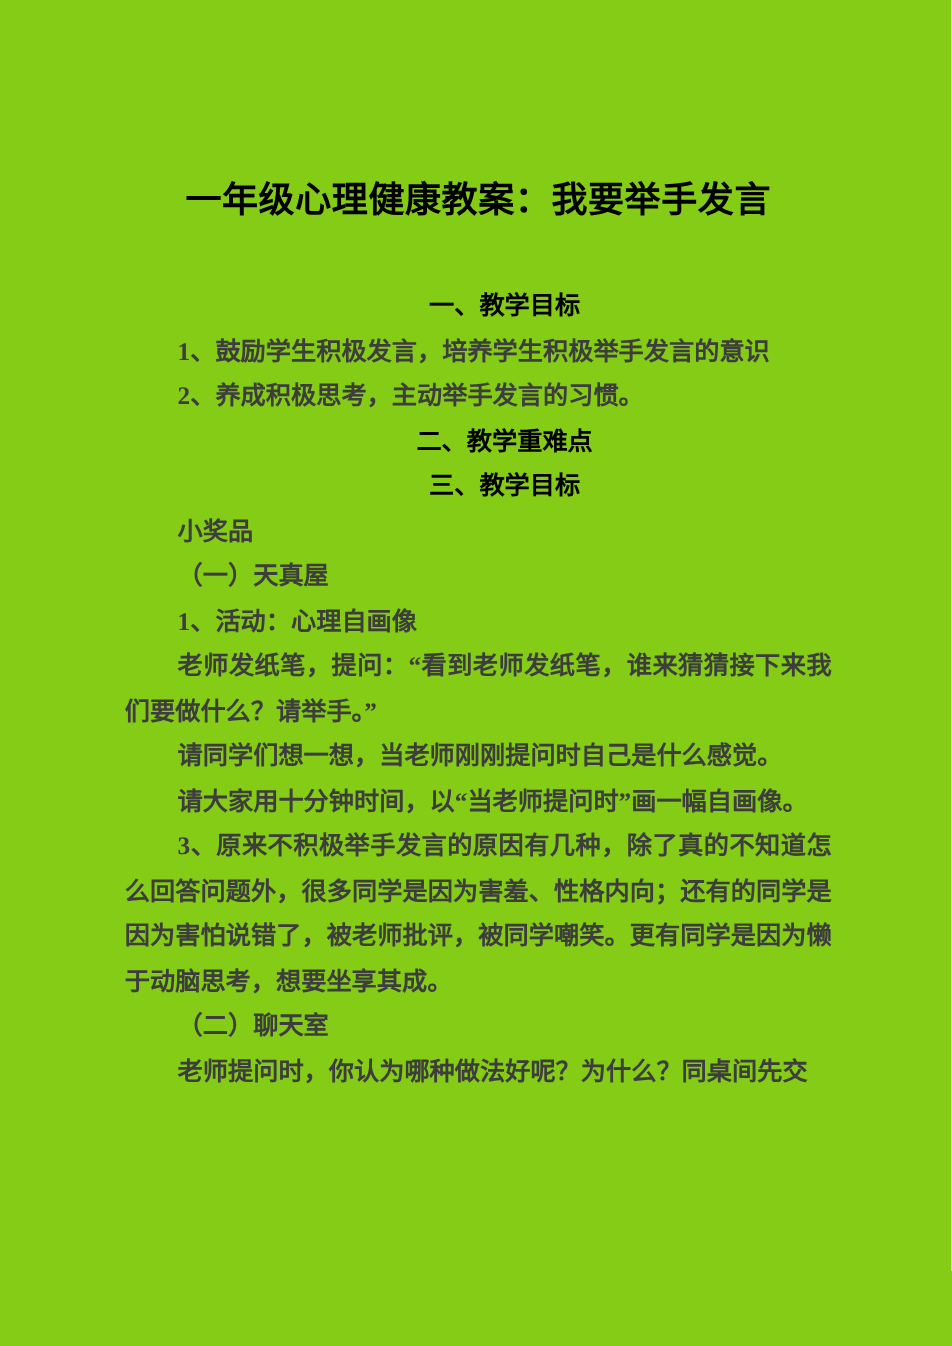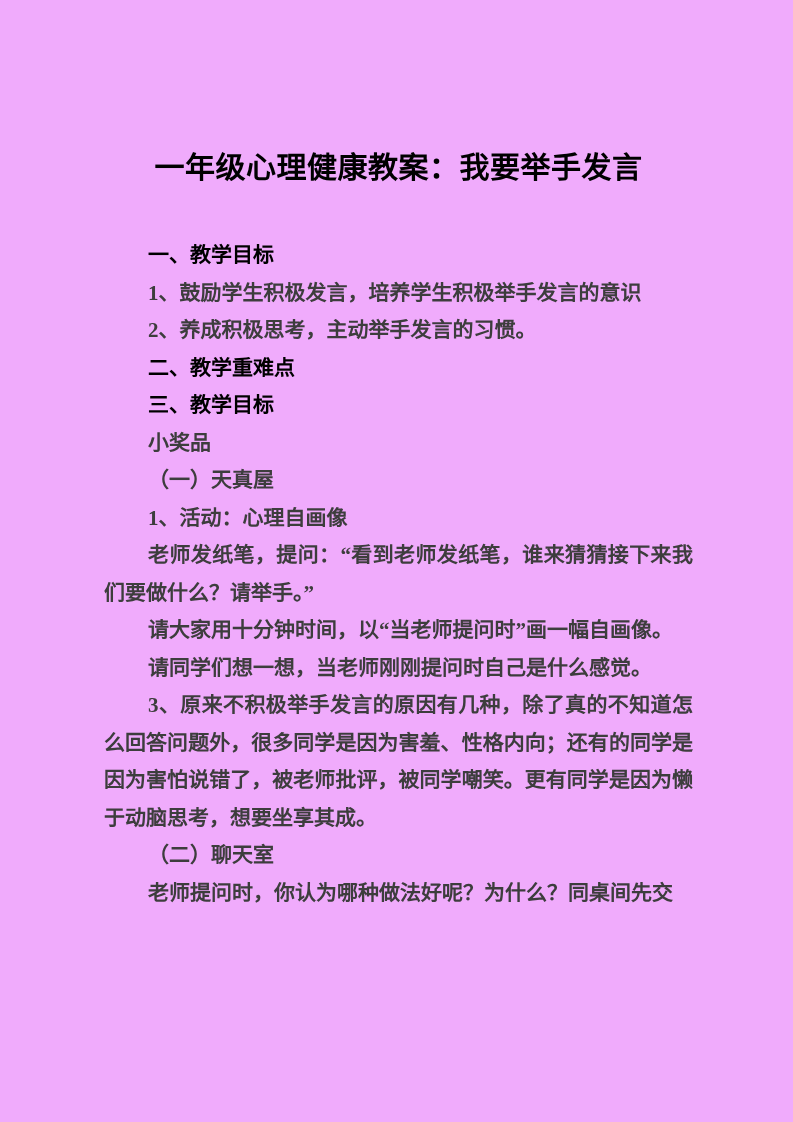--- a/index.html
+++ b/index.html
@@ -5,21 +5,21 @@
   html, body {
     margin: 0;
     padding: 0;
     background: #ffffff;
   }
   .page {
     position: relative;
     width: 793px;
     height: 1122px;
     margin: 0 auto;
-    background: #f0abfc;
+    background: #84cc16;
     overflow: hidden;
     box-sizing: border-box;
     padding: 0 100px 0 104px;
     font-family: "Liberation Serif", "DejaVu Serif", serif;
   }
   .doc-title {
     margin: 146px 0 47px 0;
     padding: 0;
     font-size: 30px;
     line-height: 44px;
@@ -37,38 +37,38 @@
     text-indent: 44px;
     text-align: justify;
     text-justify: inter-ideograph;
     word-break: break-all;
     color: #3d3d3d;
     font-weight: 700;
   }
   .doc-body p.heading {
     font-weight: 700;
     color: #000000;
-    text-align: left;
+    text-align: center;
   }
 </style>
 </head>
 <body>
 
 <div class="page">
   <h1 class="doc-title">一年级心理健康教案：我要举手发言</h1>
 
   <div class="doc-body">
     <p class="heading">一、教学目标</p>
     <p>1、鼓励学生积极发言，培养学生积极举手发言的意识</p>
     <p>2、养成积极思考，主动举手发言的习惯。</p>
     <p class="heading">二、教学重难点</p>
     <p class="heading">三、教学目标</p>
     <p>小奖品</p>
     <p>（一）天真屋</p>
     <p>1、活动：心理自画像</p>
     <p>老师发纸笔，提问：“看到老师发纸笔，谁来猜猜接下来我们要做什么？请举手。”</p>
+    <p>请同学们想一想，当老师刚刚提问时自己是什么感觉。</p>
     <p>请大家用十分钟时间，以“当老师提问时”画一幅自画像。</p>
-    <p>请同学们想一想，当老师刚刚提问时自己是什么感觉。</p>
     <p>3、原来不积极举手发言的原因有几种，除了真的不知道怎么回答问题外，很多同学是因为害羞、性格内向；还有的同学是因为害怕说错了，被老师批评，被同学嘲笑。更有同学是因为懒于动脑思考，想要坐享其成。</p>
     <p>（二）聊天室</p>
     <p>老师提问时，你认为哪种做法好呢？为什么？同桌间先交</p>
   </div>
 </div>
 
 </body></html>

